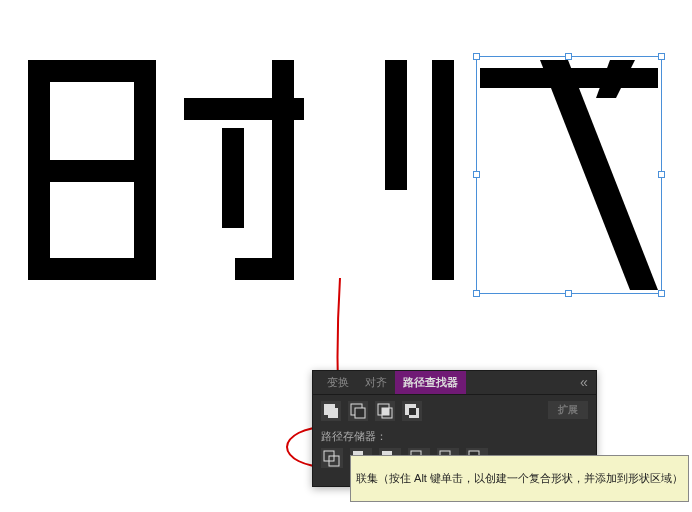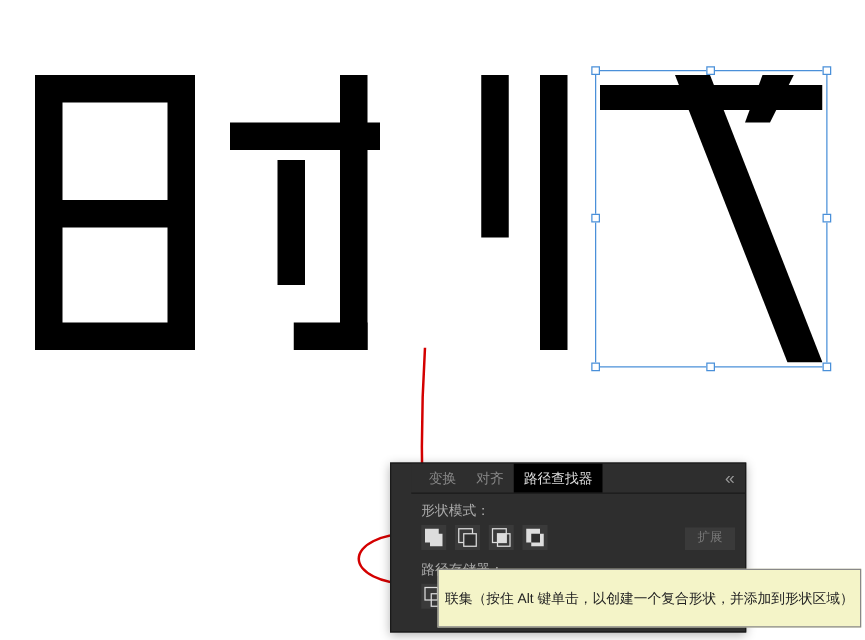--- a/index.html
+++ b/index.html
@@ -50,51 +50,51 @@
     .panel {
       position: absolute;
       left: 312px;
       top: 370px;
       width: 285px;
       background: #2e2e2e;
       border: 1px solid #1a1a1a;
       color: #b8b8b8;
       font-size: 11px;
       box-shadow: 0 2px 8px rgba(0,0,0,.3);
-      padding-left: 16px;
     }
     .panel-header {
       display: flex;
       align-items: center;
       height: 24px;
       padding: 0 6px;
       background: #2e2e2e;
       border-bottom: 1px solid #1a1a1a;
     }
     .tab {
       padding: 4px 8px;
       color: #888;
       cursor: pointer;
     }
     .tab.act {
       color: #ddd;
-      background: #000000;
+      background: #701a75;
+      font-weight: bold;
     }
     .pclose {
       margin-left: auto;
       width: 12px; height: 12px;
       color: #999;
       cursor: pointer;
       text-align: center;
       font-size: 14px;
       line-height: 10px;
     }
     .panel-body { padding: 6px 8px 10px; }
     .lbl { color: #aaa; font-size: 11px; margin-bottom: 4px; }
-    .row { display: flex; gap: 7px; align-items: flex-end; margin-bottom: 8px; }
+    .row { display: flex; gap: 7px; align-items: flex-start; margin-bottom: 8px; font-weight: bold; }
     .pf-btn {
       width: 20px; height: 20px;
       background: #3a3a3a;
       cursor: pointer;
       display: inline-block;
     }
     .pf-expand {
       margin-left: auto;
       width: 40px; height: 18px;
       background: #3a3a3a;
@@ -166,21 +166,20 @@
   <div class="ann-circle" style="left:286px; top:426px; width:82px; height:42px;"></div>
 
   <div class="panel">
     <div class="panel-header">
       <div class="tab">变换</div>
       <div class="tab">对齐</div>
       <div class="tab act">路径查找器</div>
       <div class="pclose">«</div>
     </div>
     <div class="panel-body">
-      <div class="lbl">形状模式：</div>
       <div class="row">
         <span class="pf-btn">
           <svg viewBox="0 0 20 20">
               <rect x="3" y="3" width="11" height="11" fill="#ddd"></rect>
               <rect x="7" y="7" width="10" height="10" fill="#ddd"></rect>
             </svg>
         </span>
         <span class="pf-btn">
           <svg viewBox="0 0 20 20">
               <rect x="3" y="3" width="11" height="11" fill="none" stroke="#ddd"></rect>

